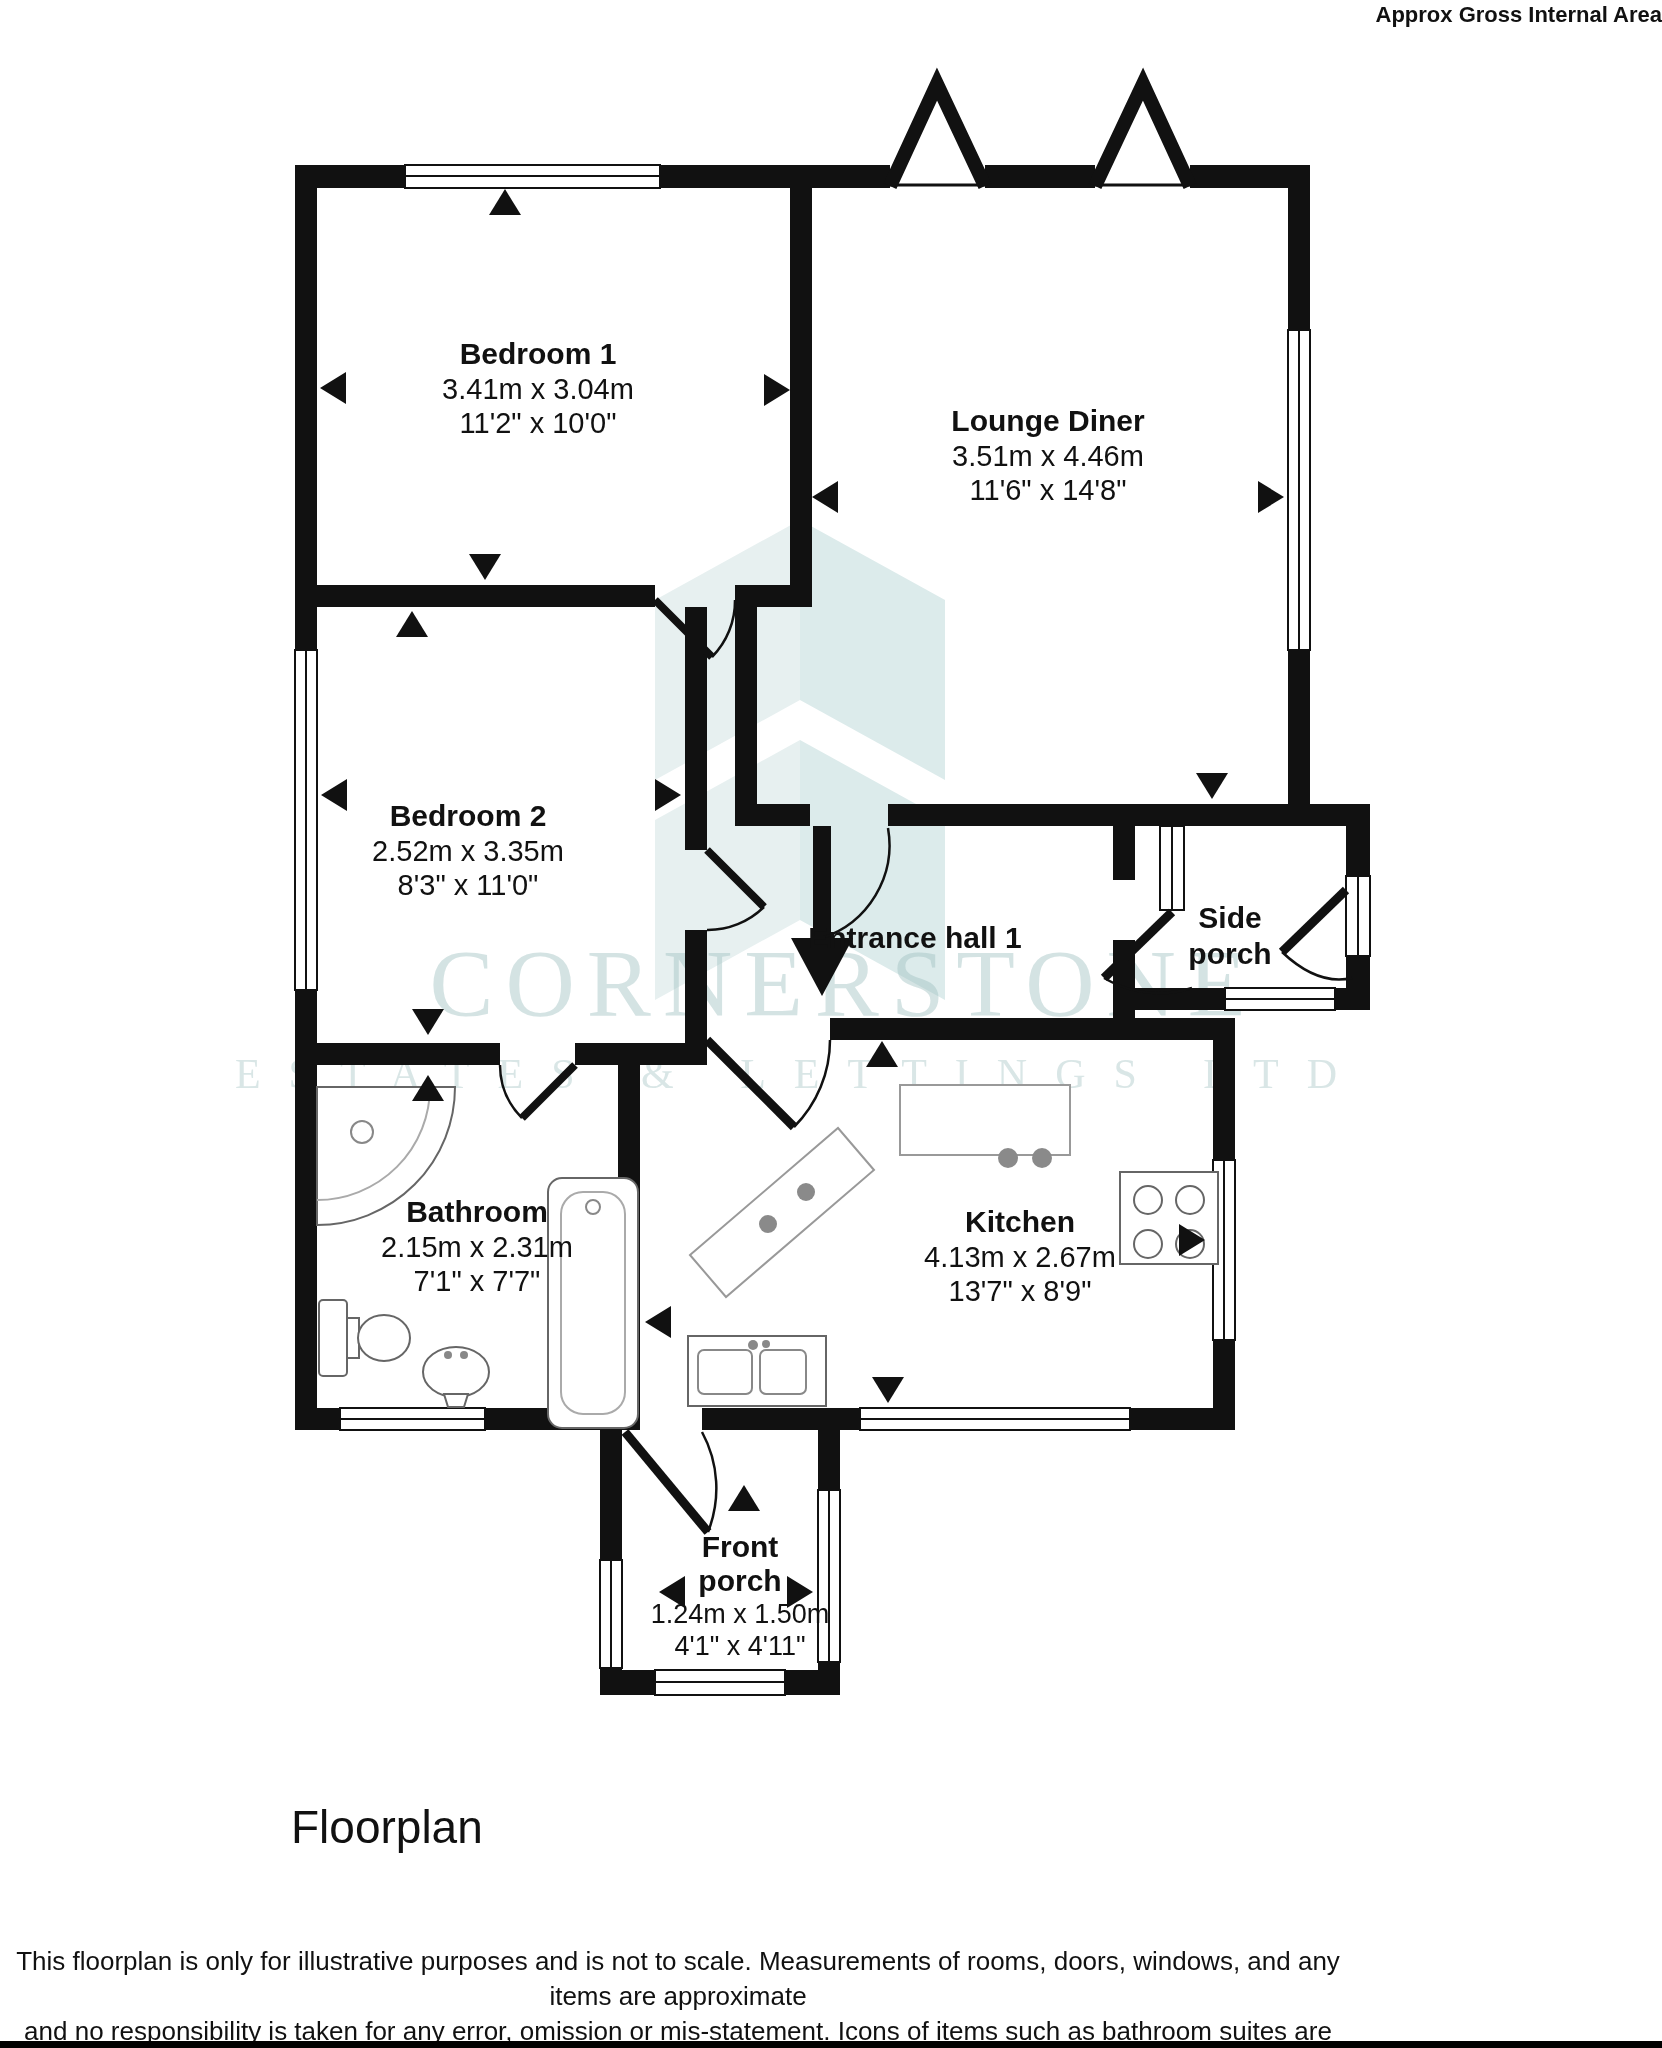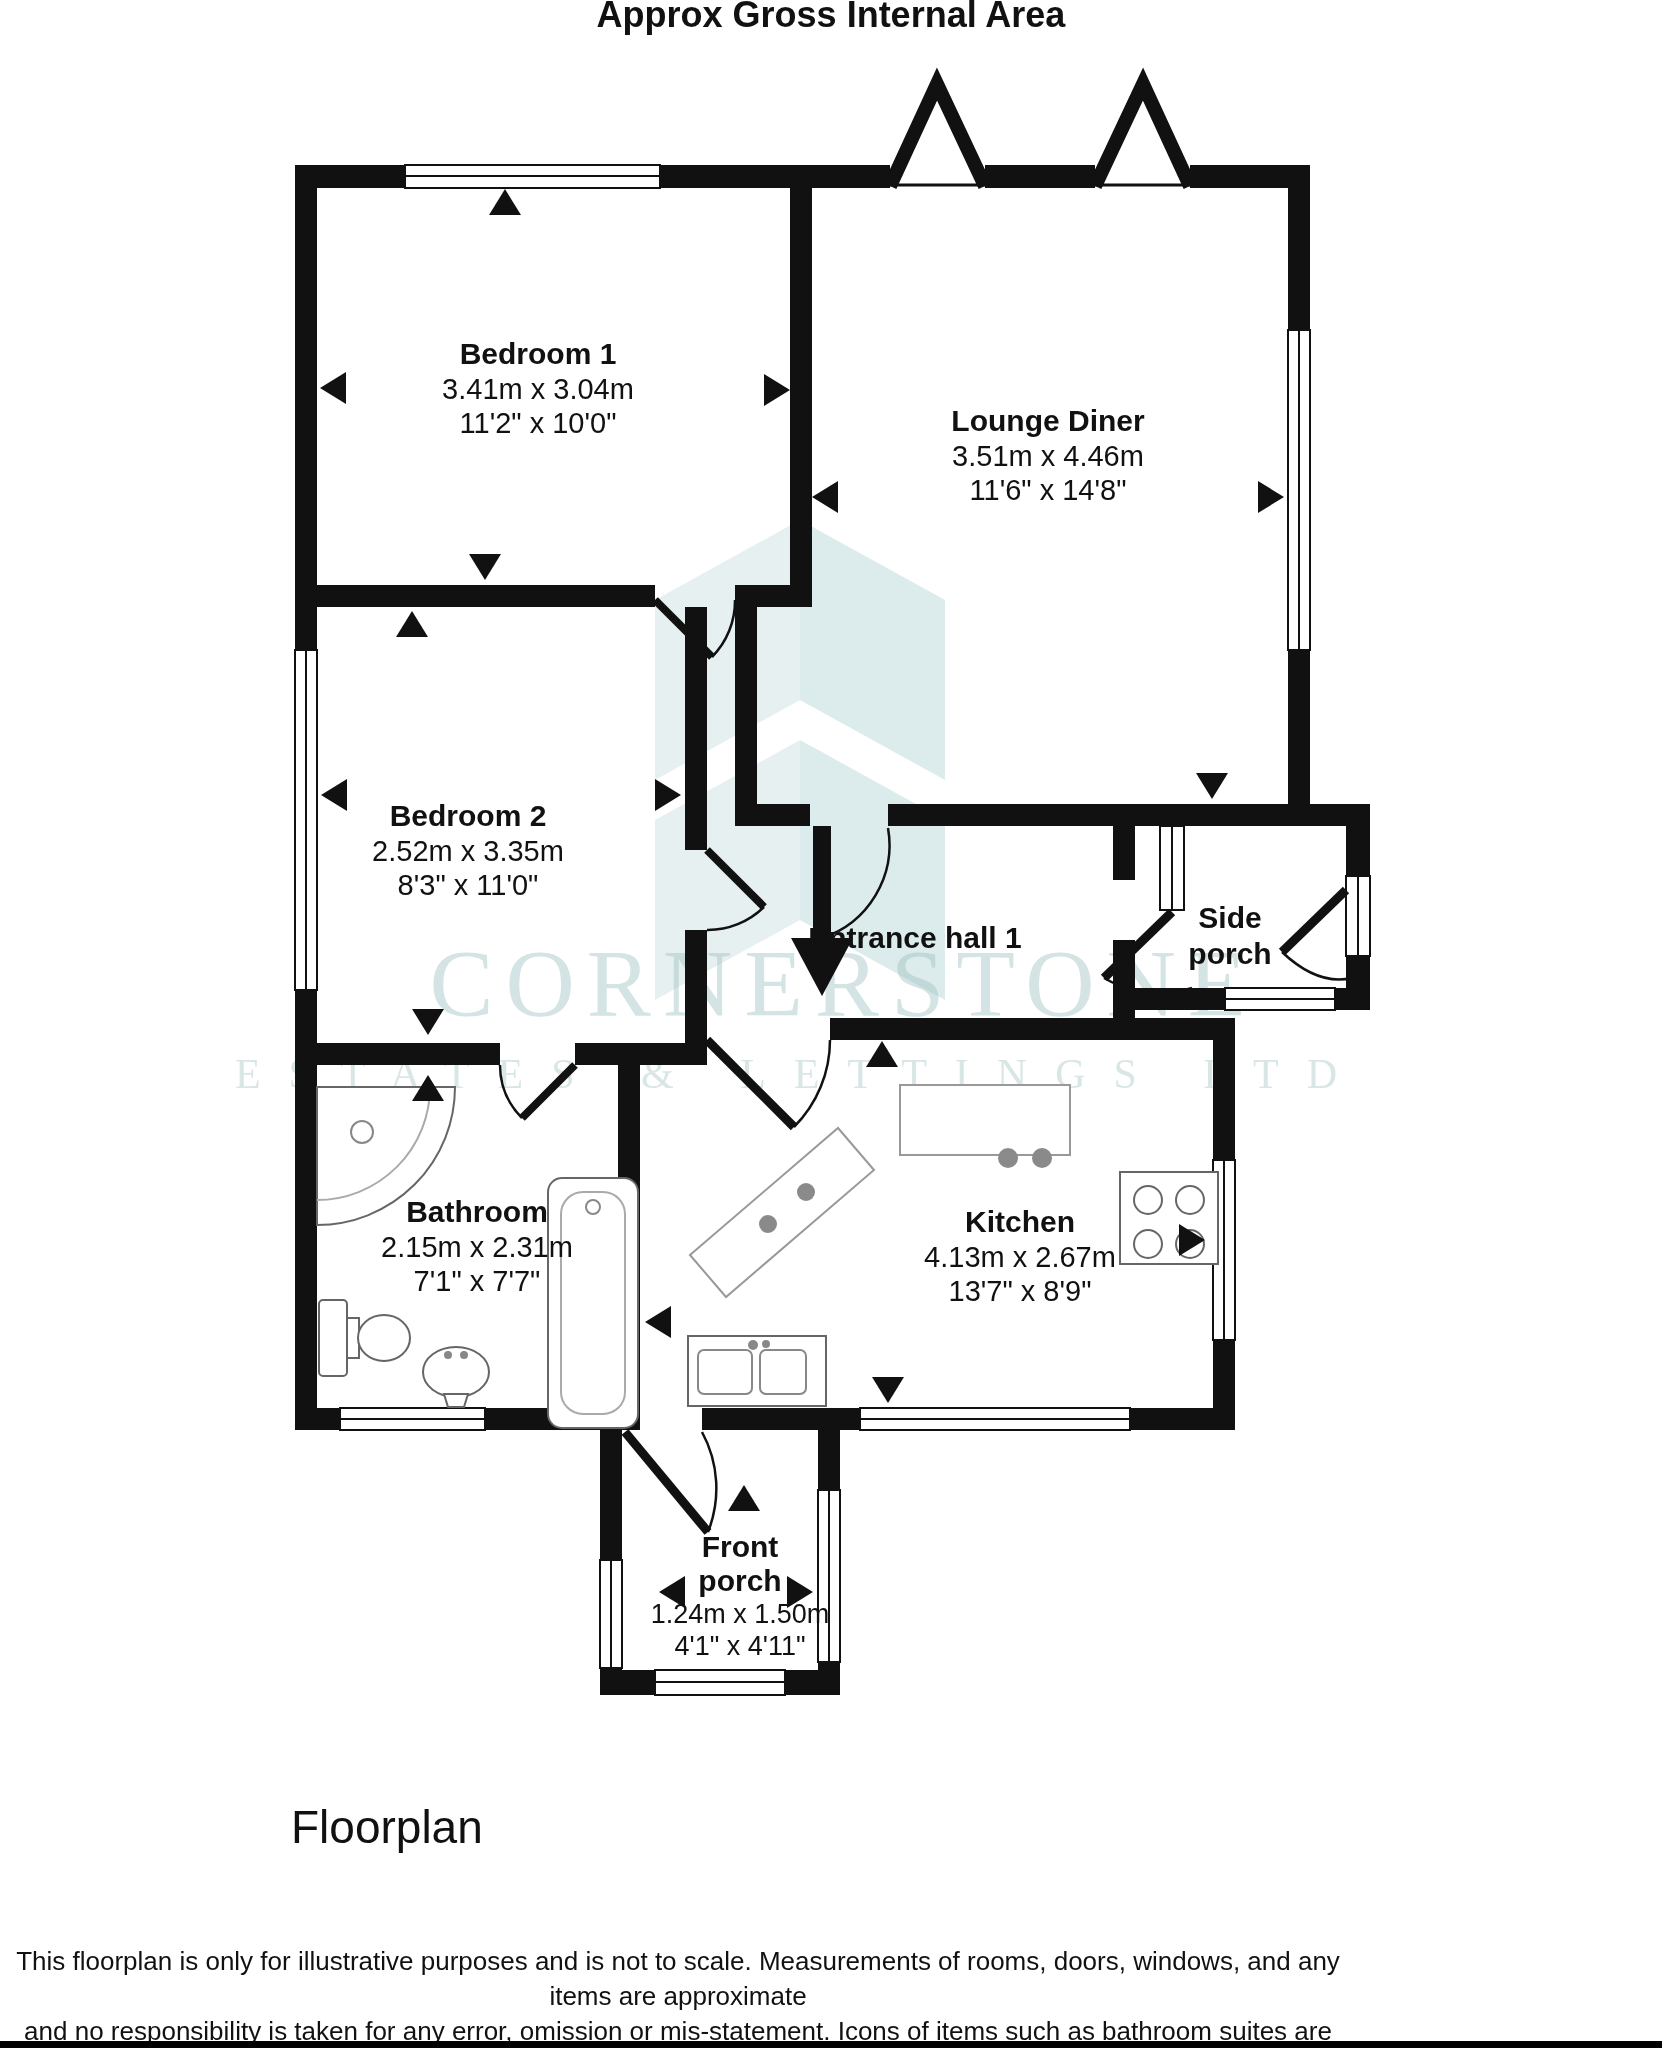--- a/index.html
+++ b/index.html
@@ -9,22 +9,22 @@
   #wm-text1{position:absolute;top:928px;left:0;width:1600px;text-align:center;z-index:1;
     font-family:"Liberation Serif",serif;font-size:96px;letter-spacing:12px;
     color:rgba(160,192,192,0.45);white-space:nowrap;margin-left:44px;}
   #wm-text2{position:absolute;top:1050px;left:0;width:1600px;text-align:center;z-index:1;
     font-family:"Liberation Serif",serif;font-size:42px;letter-spacing:28px;
     color:rgba(160,192,192,0.40);white-space:nowrap;}
   #plan{position:absolute;top:0;left:0;z-index:2;}
   .lbl{position:absolute;text-align:center;transform:translateX(-50%);z-index:3;white-space:nowrap;}
   .rn{font-weight:bold;font-size:30px;line-height:36px;}
   .rd{font-size:29px;line-height:34px;}
-  #header{position:absolute;top:0;left:0;width:1662px;text-align:center;z-index:3;
-    font-weight:bold;font-size:36px;line-height:30px;}
+  #header{position:absolute;top:0;left:0;width:1662px;text-align:right;z-index:3;
+    font-weight:bold;font-size:22px;line-height:30px;}
   #caption{position:absolute;top:1800px;left:291px;font-size:46px;z-index:3;}
   #disclaimer{position:absolute;top:1944px;left:0;width:1356px;text-align:center;z-index:3;
     font-size:26px;line-height:35px;}
   #bottom-bar{position:absolute;left:0;top:2041px;width:1662px;height:7px;background:#000;z-index:4;}
 </style>
 </head>
 <body>
 
 <svg id="wm-logo" width="1662" height="1200" viewBox="0 0 1662 1200">
   <polygon points="655,600 800,520 800,700 655,780" fill="#e7f0f0"></polygon>

